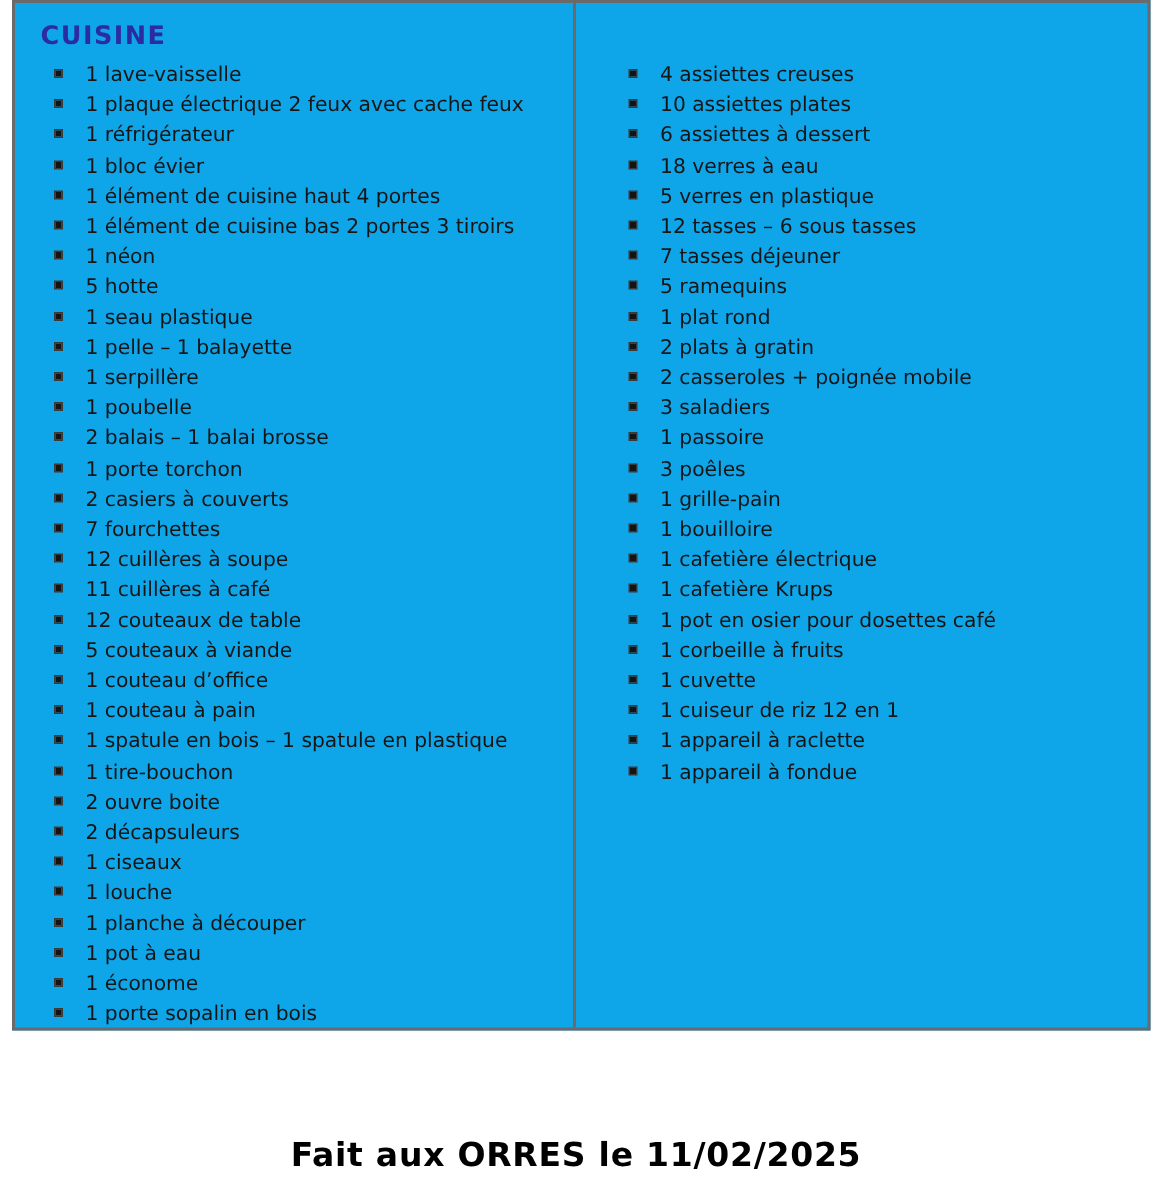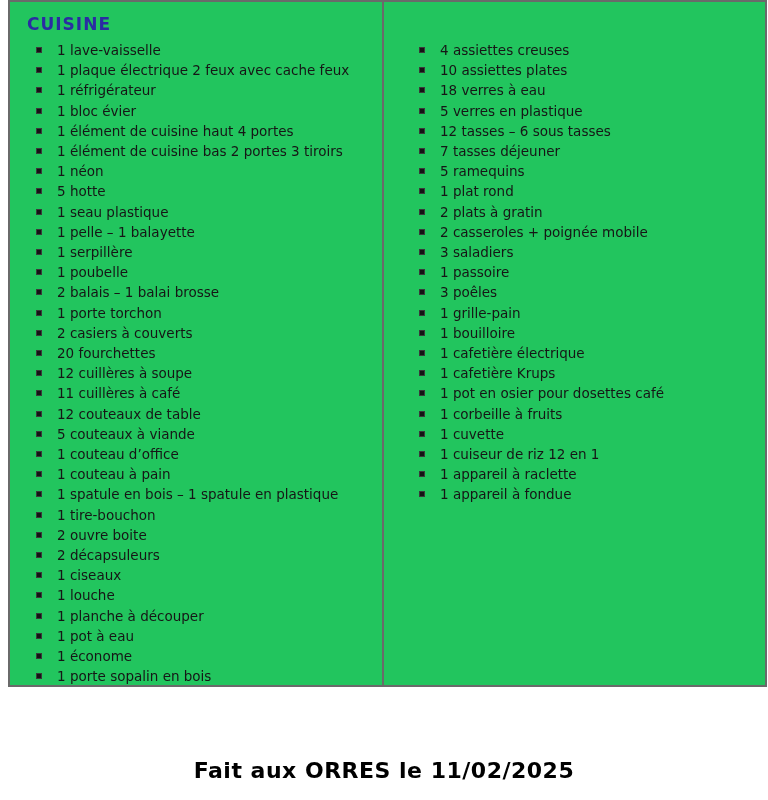--- a/index.html
+++ b/index.html
@@ -10,21 +10,21 @@
     overflow: hidden;
   }
   .page { position: relative; width: 768px; height: 800px; background: #fff; }
 
   .inventory-table {
     position: absolute;
     left: 8px; top: 0;
     width: 759px; height: 687px;
     border: 2px solid #6a6a6a;
     display: flex;
-    background: #22c55e;
+    background: #0ea5e9;
   }
   .cell { height: 100%; overflow: hidden; }
   .cell-left  { width: 374px; border-right: 2px solid #6a6a6a; padding: 12px 6px 0 17px; }
   .cell-right { width: 321px; padding: 0 6px 0 26px; }
 
   .title {
     font-size: 17px;
     font-weight: bold;
     letter-spacing: 1px;
     line-height: 20px;
@@ -77,21 +77,21 @@
           <li><span class="bullet"></span><span>1 élément de cuisine bas 2 portes 3 tiroirs</span></li>
           <li><span class="bullet"></span><span>1 néon</span></li>
           <li><span class="bullet"></span><span>5 hotte</span></li>
           <li><span class="bullet"></span><span>1 seau plastique</span></li>
           <li><span class="bullet"></span><span>1 pelle – 1 balayette</span></li>
           <li><span class="bullet"></span><span>1 serpillère</span></li>
           <li><span class="bullet"></span><span>1 poubelle</span></li>
           <li><span class="bullet"></span><span>2 balais – 1 balai brosse</span></li>
           <li><span class="bullet"></span><span>1 porte torchon</span></li>
           <li><span class="bullet"></span><span>2 casiers à couverts</span></li>
-          <li><span class="bullet"></span><span>20 fourchettes</span></li>
+          <li><span class="bullet"></span><span>7 fourchettes</span></li>
           <li><span class="bullet"></span><span>12 cuillères à soupe</span></li>
           <li><span class="bullet"></span><span>11 cuillères à café</span></li>
           <li><span class="bullet"></span><span>12 couteaux de table</span></li>
           <li><span class="bullet"></span><span>5 couteaux à viande</span></li>
           <li><span class="bullet"></span><span>1 couteau d’office</span></li>
           <li><span class="bullet"></span><span>1 couteau à pain</span></li>
           <li><span class="bullet"></span><span>1 spatule en bois – 1 spatule en plastique</span></li>
           <li><span class="bullet"></span><span>1 tire-bouchon</span></li>
           <li><span class="bullet"></span><span>2 ouvre boite</span></li>
           <li><span class="bullet"></span><span>2 décapsuleurs</span></li>
@@ -101,20 +101,21 @@
           <li><span class="bullet"></span><span>1 pot à eau</span></li>
           <li><span class="bullet"></span><span>1 économe</span></li>
           <li><span class="bullet"></span><span>1 porte sopalin en bois</span></li>
         </ul>
     </div>
 
     <div class="cell cell-right">
       <ul class="items">
           <li><span class="bullet"></span><span>4 assiettes creuses</span></li>
           <li><span class="bullet"></span><span>10 assiettes plates</span></li>
+          <li><span class="bullet"></span><span>6 assiettes à dessert</span></li>
           <li><span class="bullet"></span><span>18 verres à eau</span></li>
           <li><span class="bullet"></span><span>5 verres en plastique</span></li>
           <li><span class="bullet"></span><span>12 tasses – 6 sous tasses</span></li>
           <li><span class="bullet"></span><span>7 tasses déjeuner</span></li>
           <li><span class="bullet"></span><span>5 ramequins</span></li>
           <li><span class="bullet"></span><span>1 plat rond</span></li>
           <li><span class="bullet"></span><span>2 plats à gratin</span></li>
           <li><span class="bullet"></span><span>2 casseroles + poignée mobile</span></li>
           <li><span class="bullet"></span><span>3 saladiers</span></li>
           <li><span class="bullet"></span><span>1 passoire</span></li>

